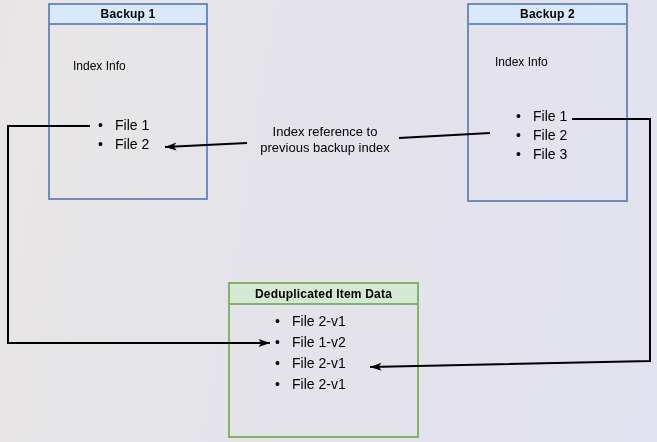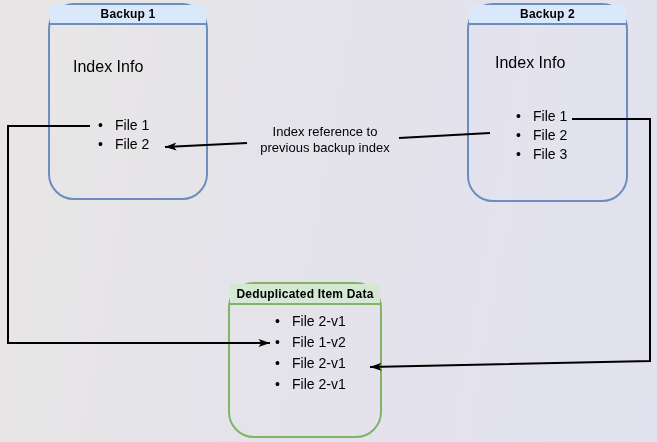--- a/index.html
+++ b/index.html
@@ -20,21 +20,20 @@
     overflow: hidden;
     background: linear-gradient(100deg, var(--bg-left) 0%, #e4e3ea 45%, var(--bg-right) 100%);
     font-family: "Liberation Sans", "DejaVu Sans", sans-serif;
     color: var(--text-color);
   }
   .box {
     position: absolute;
     box-sizing: border-box;
     background: transparent;
     z-index: 1;
-    border-radius: 26px;
   }
   .box.blue  { border: 2px solid var(--blue-stroke); }
   .box.green { border: 2px solid var(--green-stroke); }
   .box-header {
     box-sizing: border-box;
     display: flex;
     align-items: center;
     justify-content: center;
     font-weight: bold;
     font-size: 12px;
@@ -46,21 +45,21 @@
     background: var(--blue-fill);
     border-bottom: 2px solid var(--blue-stroke);
   }
   .green .box-header {
     height: 21px;
     background: var(--green-fill);
     border-bottom: 2px solid var(--green-stroke);
   }
   .subtitle {
     position: absolute;
-    font-size: 16px;
+    font-size: 12px;
     line-height: 19px;
     white-space: nowrap;
   }
   .list { position: absolute; }
   .li { display: flex; align-items: baseline; font-size: 14px; white-space: nowrap; }
   .blue-list .li  { line-height: 19px; }
   .green-list .li { line-height: 21px; }
   .bullet { width: 17px; flex: 0 0 17px; }
   .edge-label {
     position: absolute;
@@ -113,21 +112,21 @@
         <span class="bullet">•</span>
         <span>File 2</span>
       </div>
       <div class="li">
         <span class="bullet">•</span>
         <span>File 3</span>
       </div>
     </div>
   </div>
 
-  <div class="box green" style="left:228px; top:282px; width:154px; height:156px;">
+  <div class="box green" style="left:228px; top:282px; width:191px; height:156px;">
     <div class="box-header">Deduplicated Item Data</div>
     <div class="list green-list" style="left:45px; top:27px;">
       <div class="li">
         <span class="bullet">•</span>
         <span>File 2-v1</span>
       </div>
       <div class="li">
         <span class="bullet">•</span>
         <span>File 1-v2</span>
       </div>

